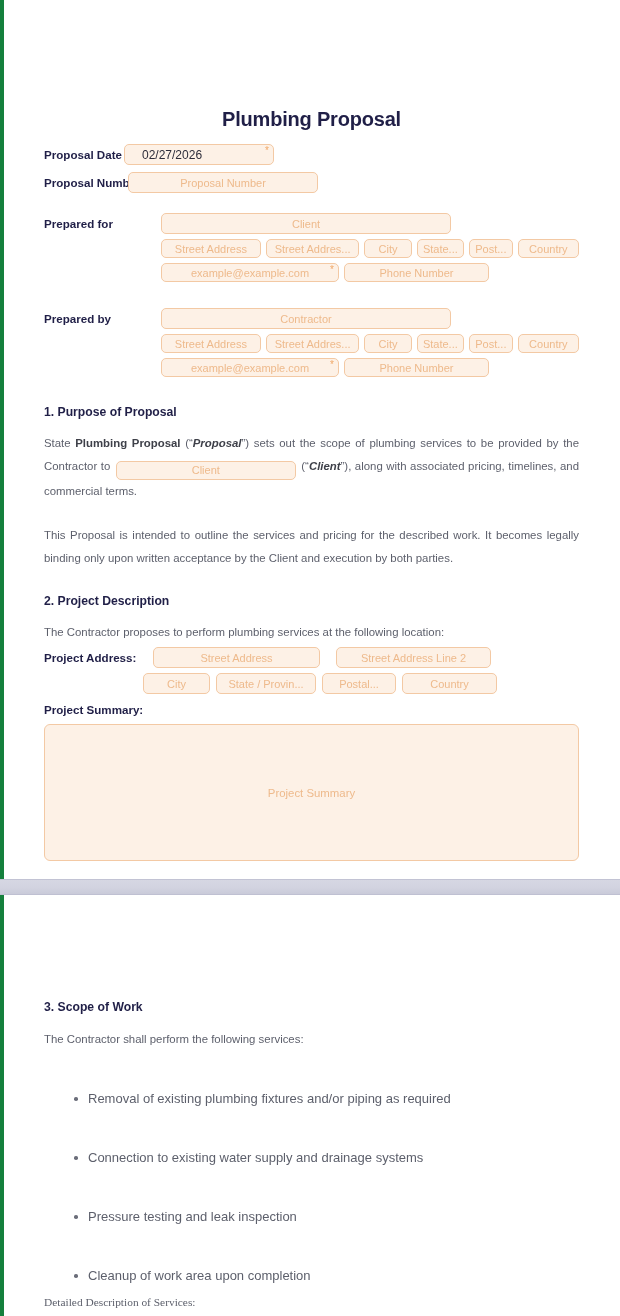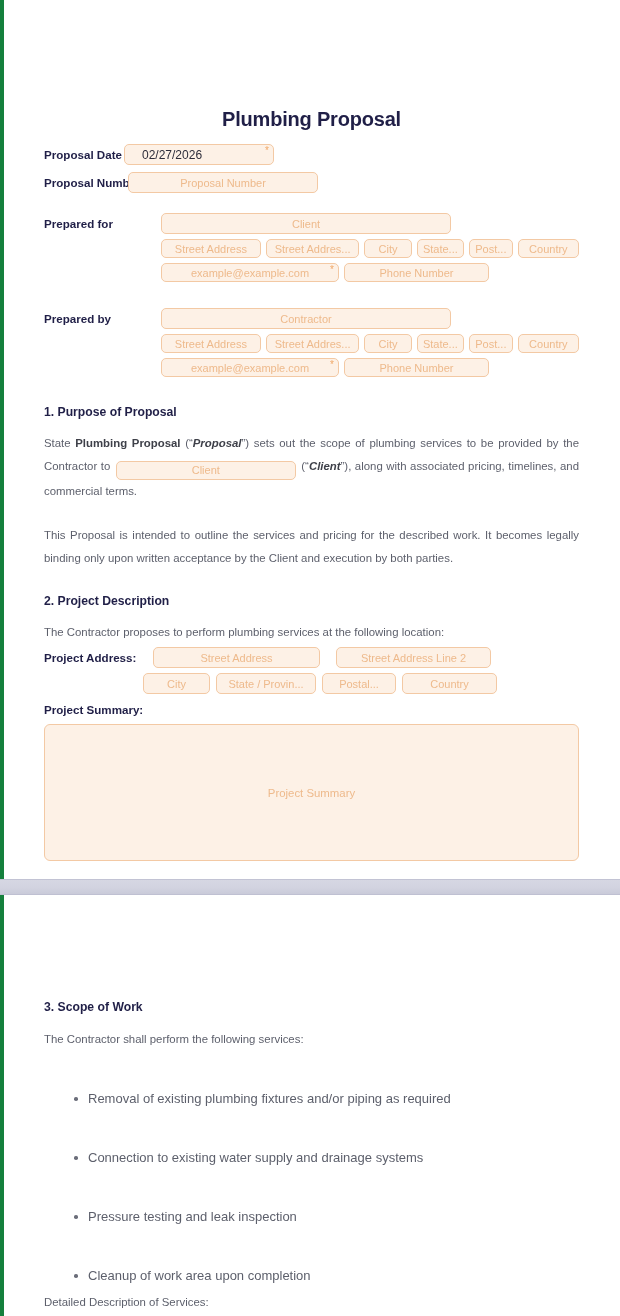--- a/index.html
+++ b/index.html
@@ -330,21 +330,21 @@
       <div class="section-head">3. Scope of Work</div>
       <p class="body-text left" style="margin-top:13px;">The Contractor shall perform the following services:</p>
 
       <ul class="scope-list">
         <li>Removal of existing plumbing fixtures and/or piping as required</li>
         <li>Connection to existing water supply and drainage systems</li>
         <li>Pressure testing and leak inspection</li>
         <li>Cleanup of work area upon completion</li>
       </ul>
 
-      <div class="label-plain" style="margin-top:6px;">Detailed Description of Services:</div>
+      <div class="label-plain" style="margin-top:6px;font-family:Liberation Serif, serif;">Detailed Description of Services:</div>
       <div class="ta" style="height:80px;margin-top:5px;">
         <span class="ph">Detailed Description of Services</span>
       </div>
 
       <p class="body-text left" style="margin-top:18px;">Any services not expressly described in this Scope of Work are excluded from this Proposal.</p>
     </div>
   </div>
 
 </div>
 

